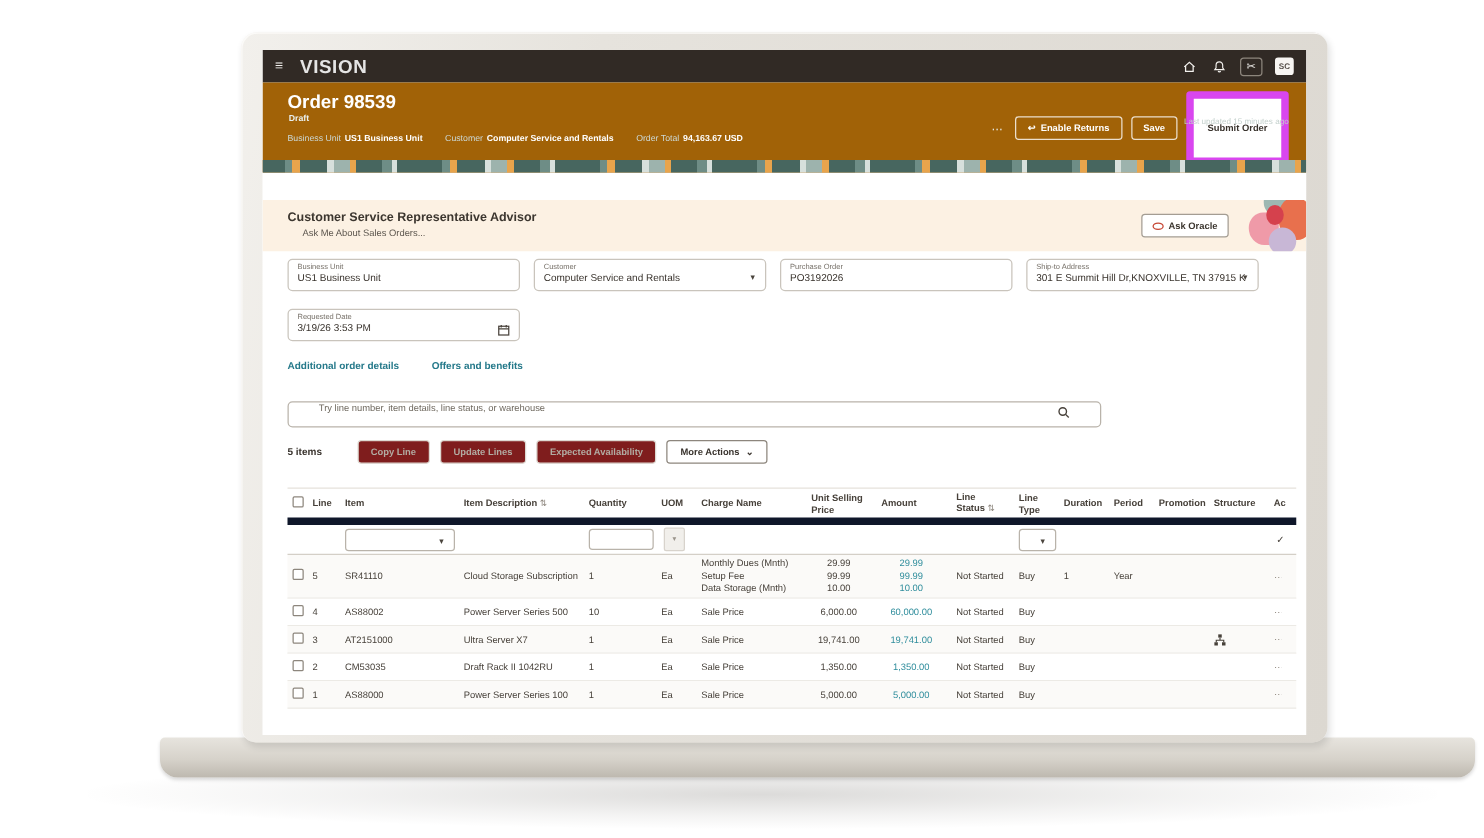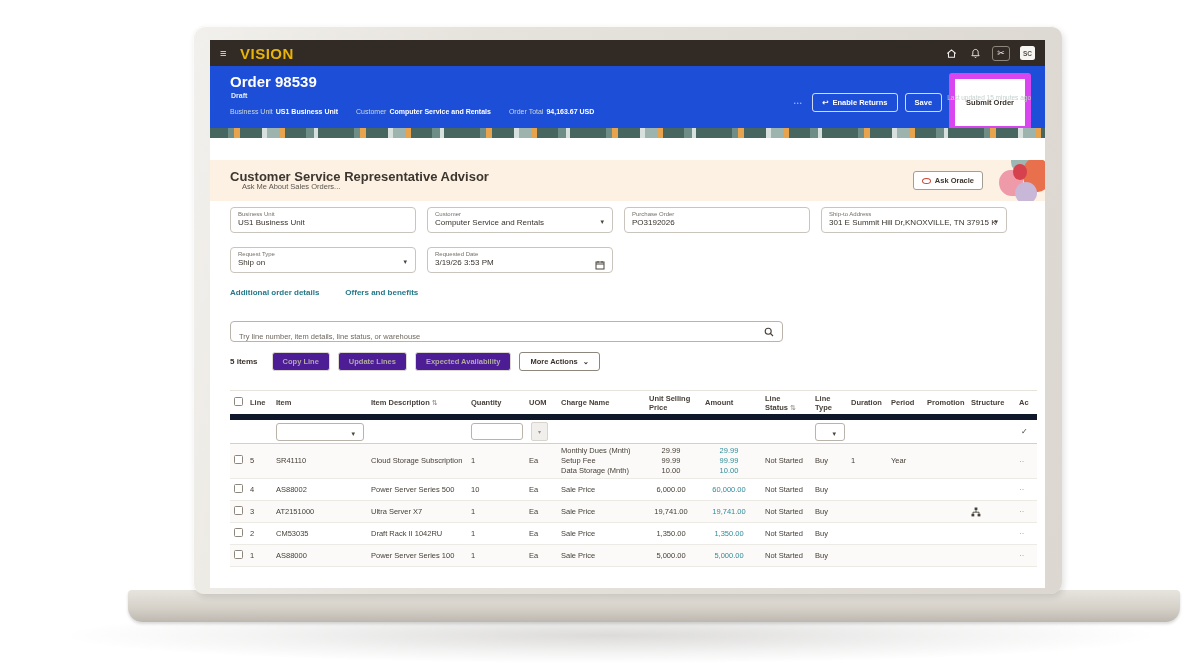--- a/index.html
+++ b/index.html
@@ -14,29 +14,29 @@
     border-radius:4px 4px 14px 14px; box-shadow:0 2px 3px rgba(0,0,0,.15); }
   .laptop-frame { position:absolute; left:193px; top:26px; width:869px; height:568px;
     background:linear-gradient(100deg,#f2f0ec 0%, #e6e3dd 30%, #dcd8d1 100%);
     border-radius:12px; box-shadow:inset 1px 1px 0 #fbfaf8, 2px 3px 6px rgba(0,0,0,.12); }
   .screen { position:absolute; left:210px; top:40px; width:835px; height:548px; background:#ffffff; overflow:hidden; }
 
   
   .topbar { position:absolute; left:0; top:0; width:100%; height:26px; background:#312a25;
     display:flex; align-items:center; padding:0 10px; color:#fff; }
   .menu-icon { width:14px; font-size:11px; line-height:1; color:#f3f1ee; cursor:pointer; }
-  .logo { font-size:15px; font-weight:800; letter-spacing:.5px; color:#eab308; margin-left:6px; }
+  .logo { font-size:15px; font-weight:800; letter-spacing:.5px; color:#e5e5e5; margin-left:6px; }
   .topbar-right { margin-left:auto; display:flex; align-items:center; gap:10px; }
   .tb-ic { width:14px; height:14px; display:flex; align-items:center; justify-content:center; }
   .tb-ic svg { display:block; }
   .tool-box { width:18px; height:15px; border:1px solid #8d867d; border-radius:3px; display:flex; align-items:center; justify-content:center; font-size:9px; color:#f3f1ee; }
   .avatar { width:15px; height:14px; background:#f7f5f2; border-radius:2.5px; color:#57504a; font-size:6.5px; font-weight:bold; display:flex; align-items:center; justify-content:center; }
 
   
-  .order-header { position:absolute; left:0; top:26px; width:100%; height:72px; background:#1d4ed8; color:#fff; }
+  .order-header { position:absolute; left:0; top:26px; width:100%; height:72px; background:#a16207; color:#fff; }
   .oh-title { position:absolute; left:20px; top:7px; font-size:15px; font-weight:bold; }
   .oh-status { position:absolute; left:21px; top:26px; font-size:7px; font-weight:bold; color:#e9efed; }
   .oh-info { position:absolute; left:20px; top:42px; font-size:7px; display:flex; gap:18px; color:#ccd8d5; }
   .oh-info b { color:#ffffff; margin-left:3px; }
   .oh-actions { position:absolute; right:14px; top:7px; display:flex; align-items:center; gap:7px; }
   .oh-more { font-size:9px; letter-spacing:1px; color:#e9efed; margin-right:2px; cursor:pointer; }
   .btn-ghost { border:1px solid rgba(255,255,255,.8); border-radius:3px; background:transparent; color:#fff;
     font-size:7.5px; font-weight:bold; padding:4px 9px; display:flex; align-items:center; gap:4px; font-family:inherit; cursor:pointer; }
   .btn-solid { border:6px solid #d946ef; border-radius:3px; background:#ffffff; color:#39332d;
     font-size:7.5px; font-weight:bold; padding:19px 11px; font-family:inherit; cursor:pointer; }
@@ -44,21 +44,21 @@
 
   
   .band { position:absolute; left:0; top:88px; width:100%; height:10px;
     background:repeating-linear-gradient(90deg,
       #47665f 0 18px, #6e8d86 18px 24px, #e8a44c 24px 30px, #47665f 30px 52px,
       #d7e0dc 52px 57px, #9db3ad 57px 70px, #e8a44c 70px 75px, #47665f 75px 96px,
       #6e8d86 96px 104px, #d7e0dc 104px 108px, #47665f 108px 126px); }
 
   
   .advisor { position:absolute; left:0; top:120px; width:100%; height:41px; background:#fcf1e3; overflow:hidden; }
-  .adv-title { position:absolute; left:20px; top:9px; font-size:13px; font-weight:bold; color:#3c362f; }
+  .adv-title { position:absolute; left:20px; top:9px; font-size:10px; font-weight:bold; color:#3c362f; }
   .adv-sub { position:absolute; left:32px; top:22px; font-size:7.5px; color:#5c564e; }
   .ask-btn { position:absolute; right:62px; top:11px; border:1px solid #a49d93; border-radius:3px; background:#fff;
     font-size:7.5px; font-weight:bold; color:#3c362f; padding:4px 8px; display:flex; align-items:center; gap:4px; font-family:inherit; cursor:pointer; }
   .oracle-o { width:9px; height:6px; border:1.6px solid #c74634; border-radius:50%; display:inline-block; }
   .flower { position:absolute; right:-8px; top:-12px; width:60px; height:64px; }
   .petal { position:absolute; border-radius:50%; }
   .p1 { left:18px; top:0; width:20px; height:24px; background:#9db8b2; border-radius:60% 40% 55% 45%; }
   .p2 { left:30px; top:10px; width:28px; height:34px; background:#e8704d; border-radius:45% 55% 50% 50%; }
   .p3 { left:6px; top:22px; width:24px; height:26px; background:#ef9aa8; border-radius:55% 45% 40% 60%; }
   .p4 { left:22px; top:34px; width:22px; height:22px; background:#c8b7d6; }
@@ -71,28 +71,28 @@
   .f-label { font-size:6px; color:#767068; line-height:7px; }
   .f-value { font-size:8px; color:#39332d; line-height:10px; white-space:nowrap; overflow:hidden; }
   .f-chevron { position:absolute; right:8px; top:10px; font-size:7px; color:#4a443d; }
   .f-cal { position:absolute; right:7px; top:8px; }
 
   
   .links { position:absolute; left:20px; top:248px; display:flex; gap:26px; }
   .lnk { font-size:8px; font-weight:bold; color:#25798a; text-decoration:none; cursor:pointer; }
 
   
-  .search { position:absolute; left:20px; top:281px; width:553px; height:21px; border:1px solid #b9b3aa; border-radius:4px; background:#fff; display:flex; align-items:flex-end; padding:0 8px; }
+  .search { position:absolute; left:20px; top:281px; width:651px; height:21px; border:1px solid #b9b3aa; border-radius:4px; background:#fff; display:flex; align-items:flex-start; padding:0 24px; }
   .search input { border:none; outline:none; flex:1; font-size:7.5px; color:#39332d; font-family:inherit; background:transparent; }
   .search input::placeholder { color:#6f695f; }
 
   
   .items-bar { position:absolute; left:20px; top:312px; display:flex; align-items:center; gap:8px; }
-  .item-count { font-size:8px; font-weight:bold; color:#39332d; margin-right:6px; }
-  .btn-dis { border:1px solid #ddd8d1; border-radius:3px; background:#4c1d95; color:#b2aca3; font-size:7.5px; font-weight:bold; padding:4px 10px; font-family:inherit; }
+  .item-count { font-size:8px; font-weight:bold; color:#39332d; margin-right:20px; }
+  .btn-dis { border:1px solid #ddd8d1; border-radius:3px; background:#7f1d1d; color:#b2aca3; font-size:7.5px; font-weight:bold; padding:4px 10px; font-family:inherit; }
   .btn-more { border:1px solid #8d867d; border-radius:3px; background:#fff; color:#39332d; font-size:7.5px; font-weight:bold; padding:4px 10px; display:flex; gap:5px; align-items:center; font-family:inherit; cursor:pointer; }
 
   
   .tableset { position:absolute; left:20px; top:350px; width:807px;
     --cols:20px 26px 95px 100px 58px 32px 88px 56px 60px 50px 36px 40px 36px 44px 48px 18px;
     font-size:7.5px; color:#47413a; }
   .thead-row, .filter-row, .trow { display:grid; grid-template-columns:var(--cols); align-items:center; }
   .thead-row { border-top:1px solid #e6e2dc; border-bottom:6px solid #0f172a; min-height:30px; font-weight:bold; }
   .th { padding:2px 3px 2px 0; line-height:9px; }
   .sort { color:#8d867d; font-size:7px; margin-left:2px; font-weight:normal; }
@@ -198,25 +198,20 @@
       </div>
       <div class="field">
         <div class="f-label">Ship-to Address</div>
         <div class="f-value">301 E Summit Hill Dr,KNOXVILLE, TN 37915 K</div>
         <span class="f-chevron">▾</span>
       </div>
     </div>
 
     <div class="form-row row2">
       <div class="field">
-        <div class="f-label">Request Type</div>
-        <div class="f-value">Ship on</div>
-        <span class="f-chevron">▾</span>
-      </div>
-      <div class="field">
         <div class="f-label">Requested Date</div>
         <div class="f-value">3/19/26 3:53 PM</div>
         <span class="f-cal">
           <svg width="10" height="10" viewBox="0 0 10 10">
               <rect x="1" y="2" width="8" height="7" fill="none" stroke="#4a443d" stroke-width="1"></rect>
               <path d="M1 4h8M3 1v2M7 1v2" stroke="#4a443d" stroke-width="1"></path>
             </svg>
         </span>
       </div>
     </div>

